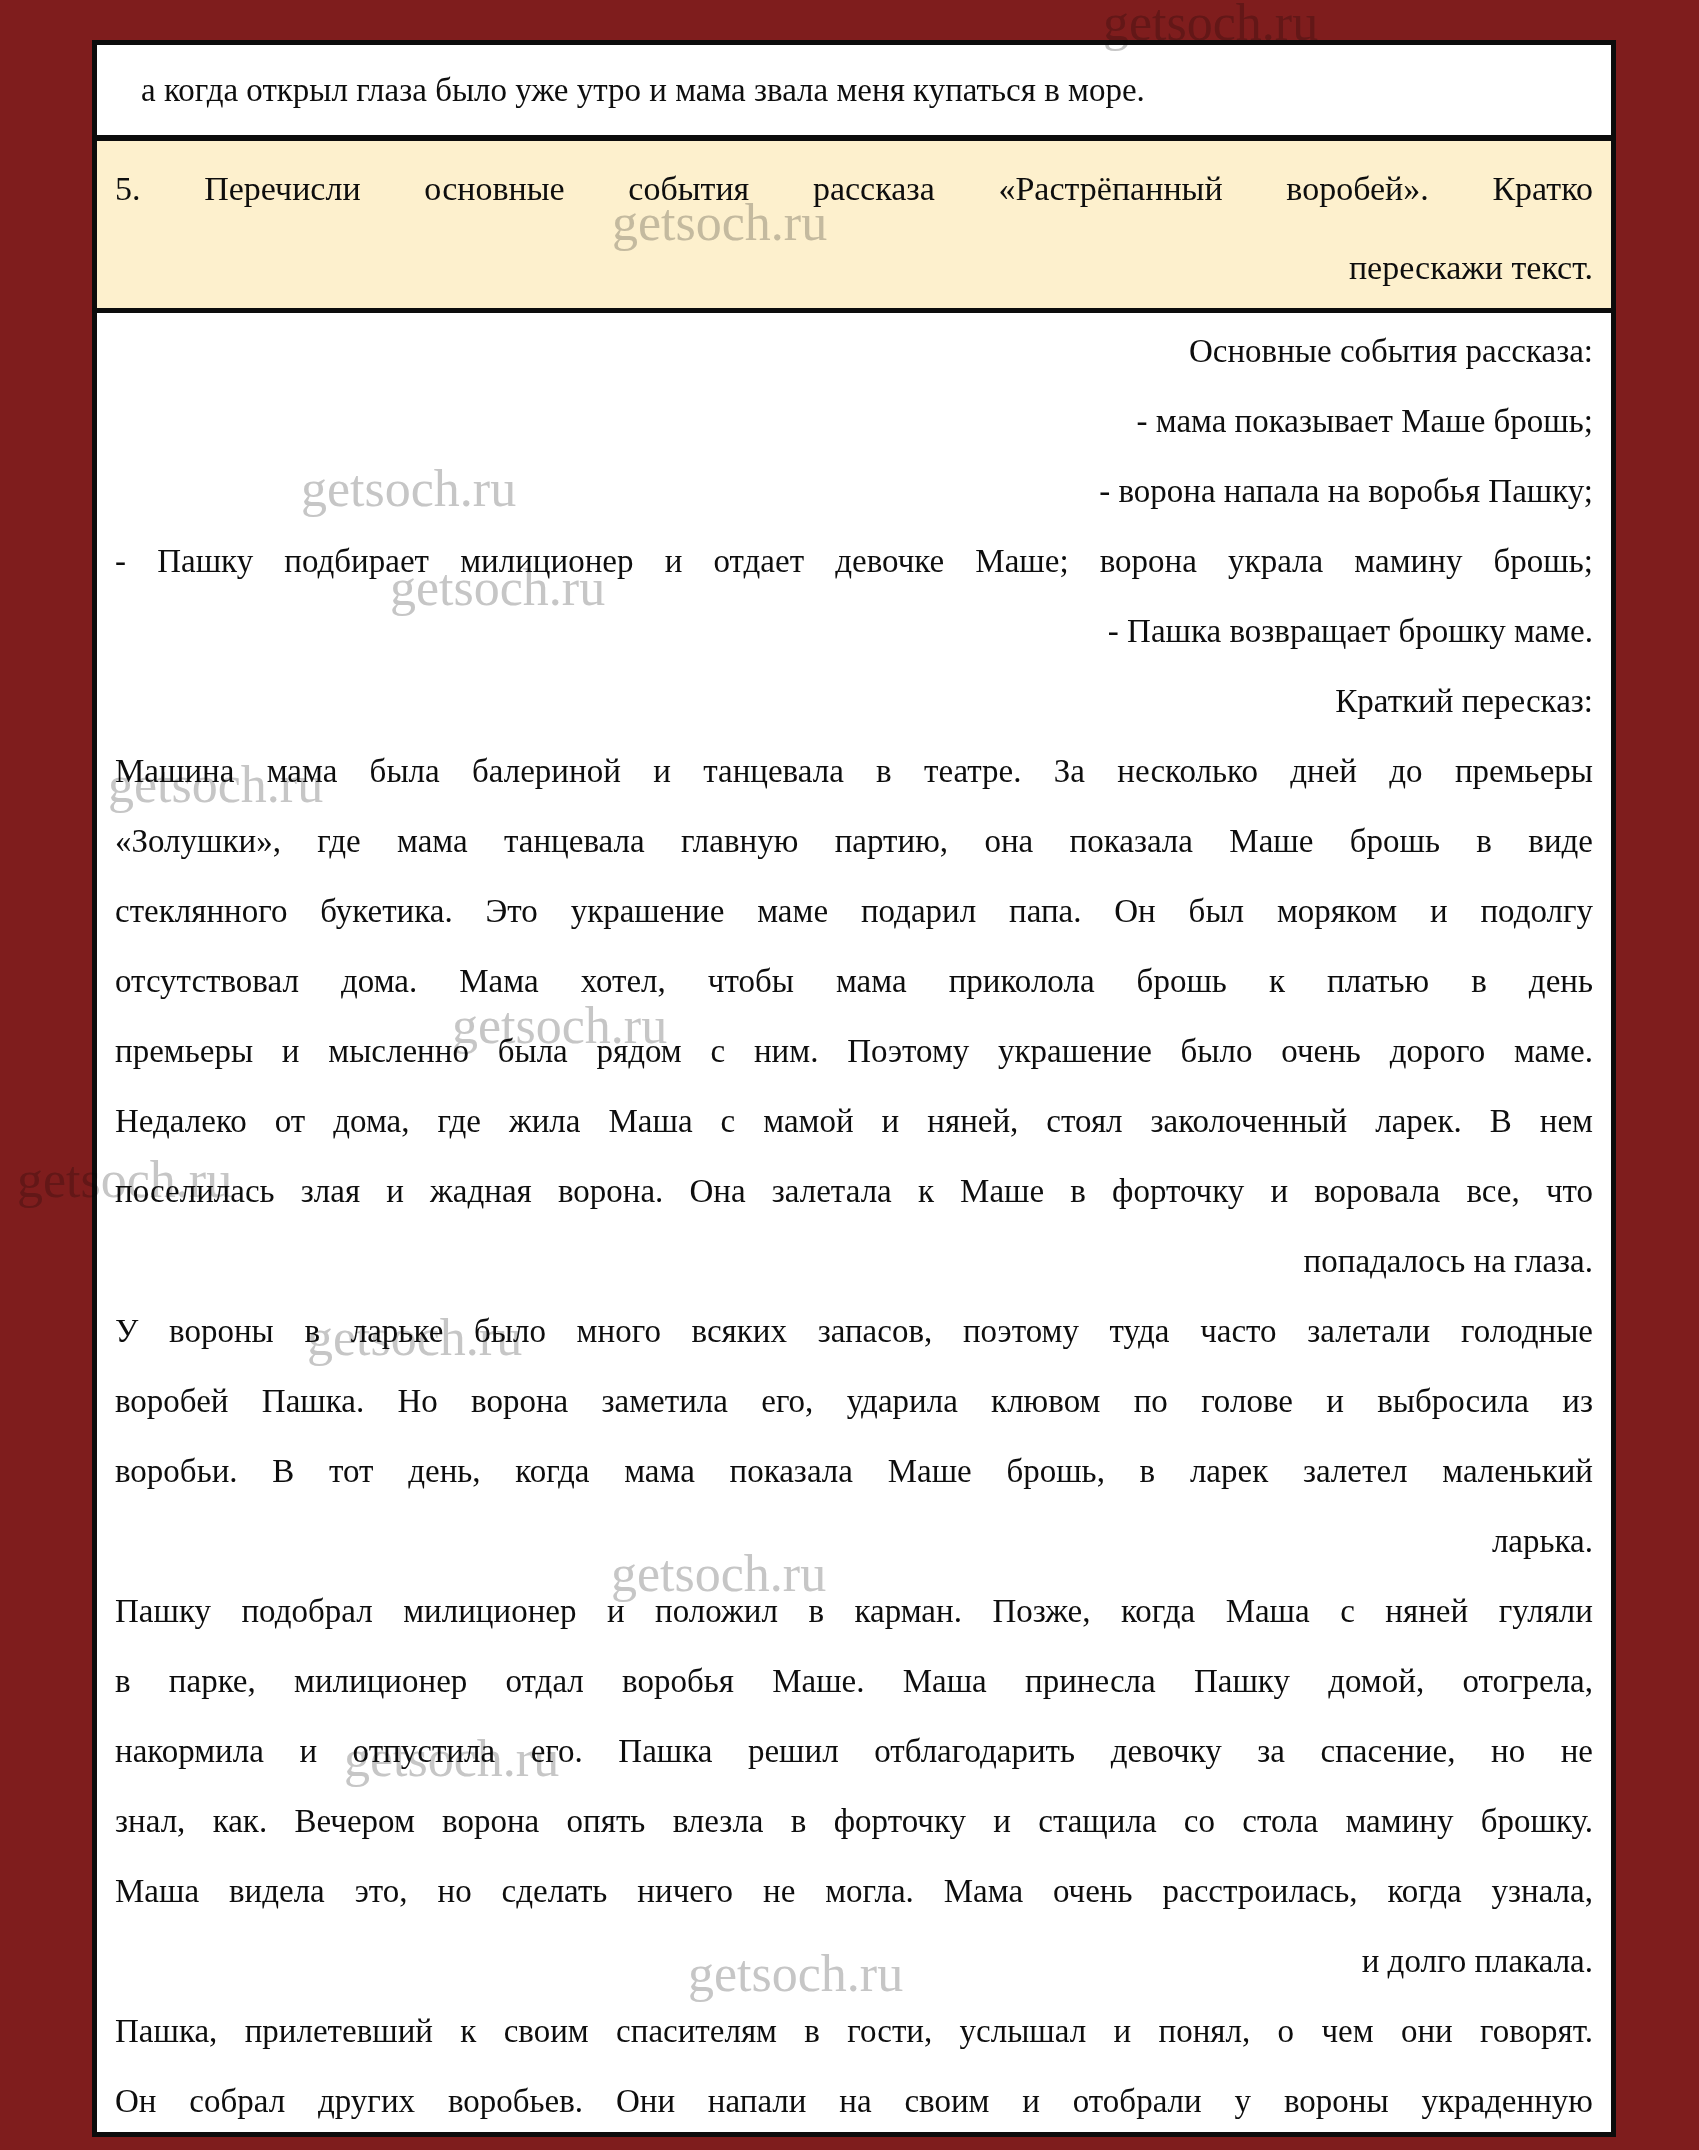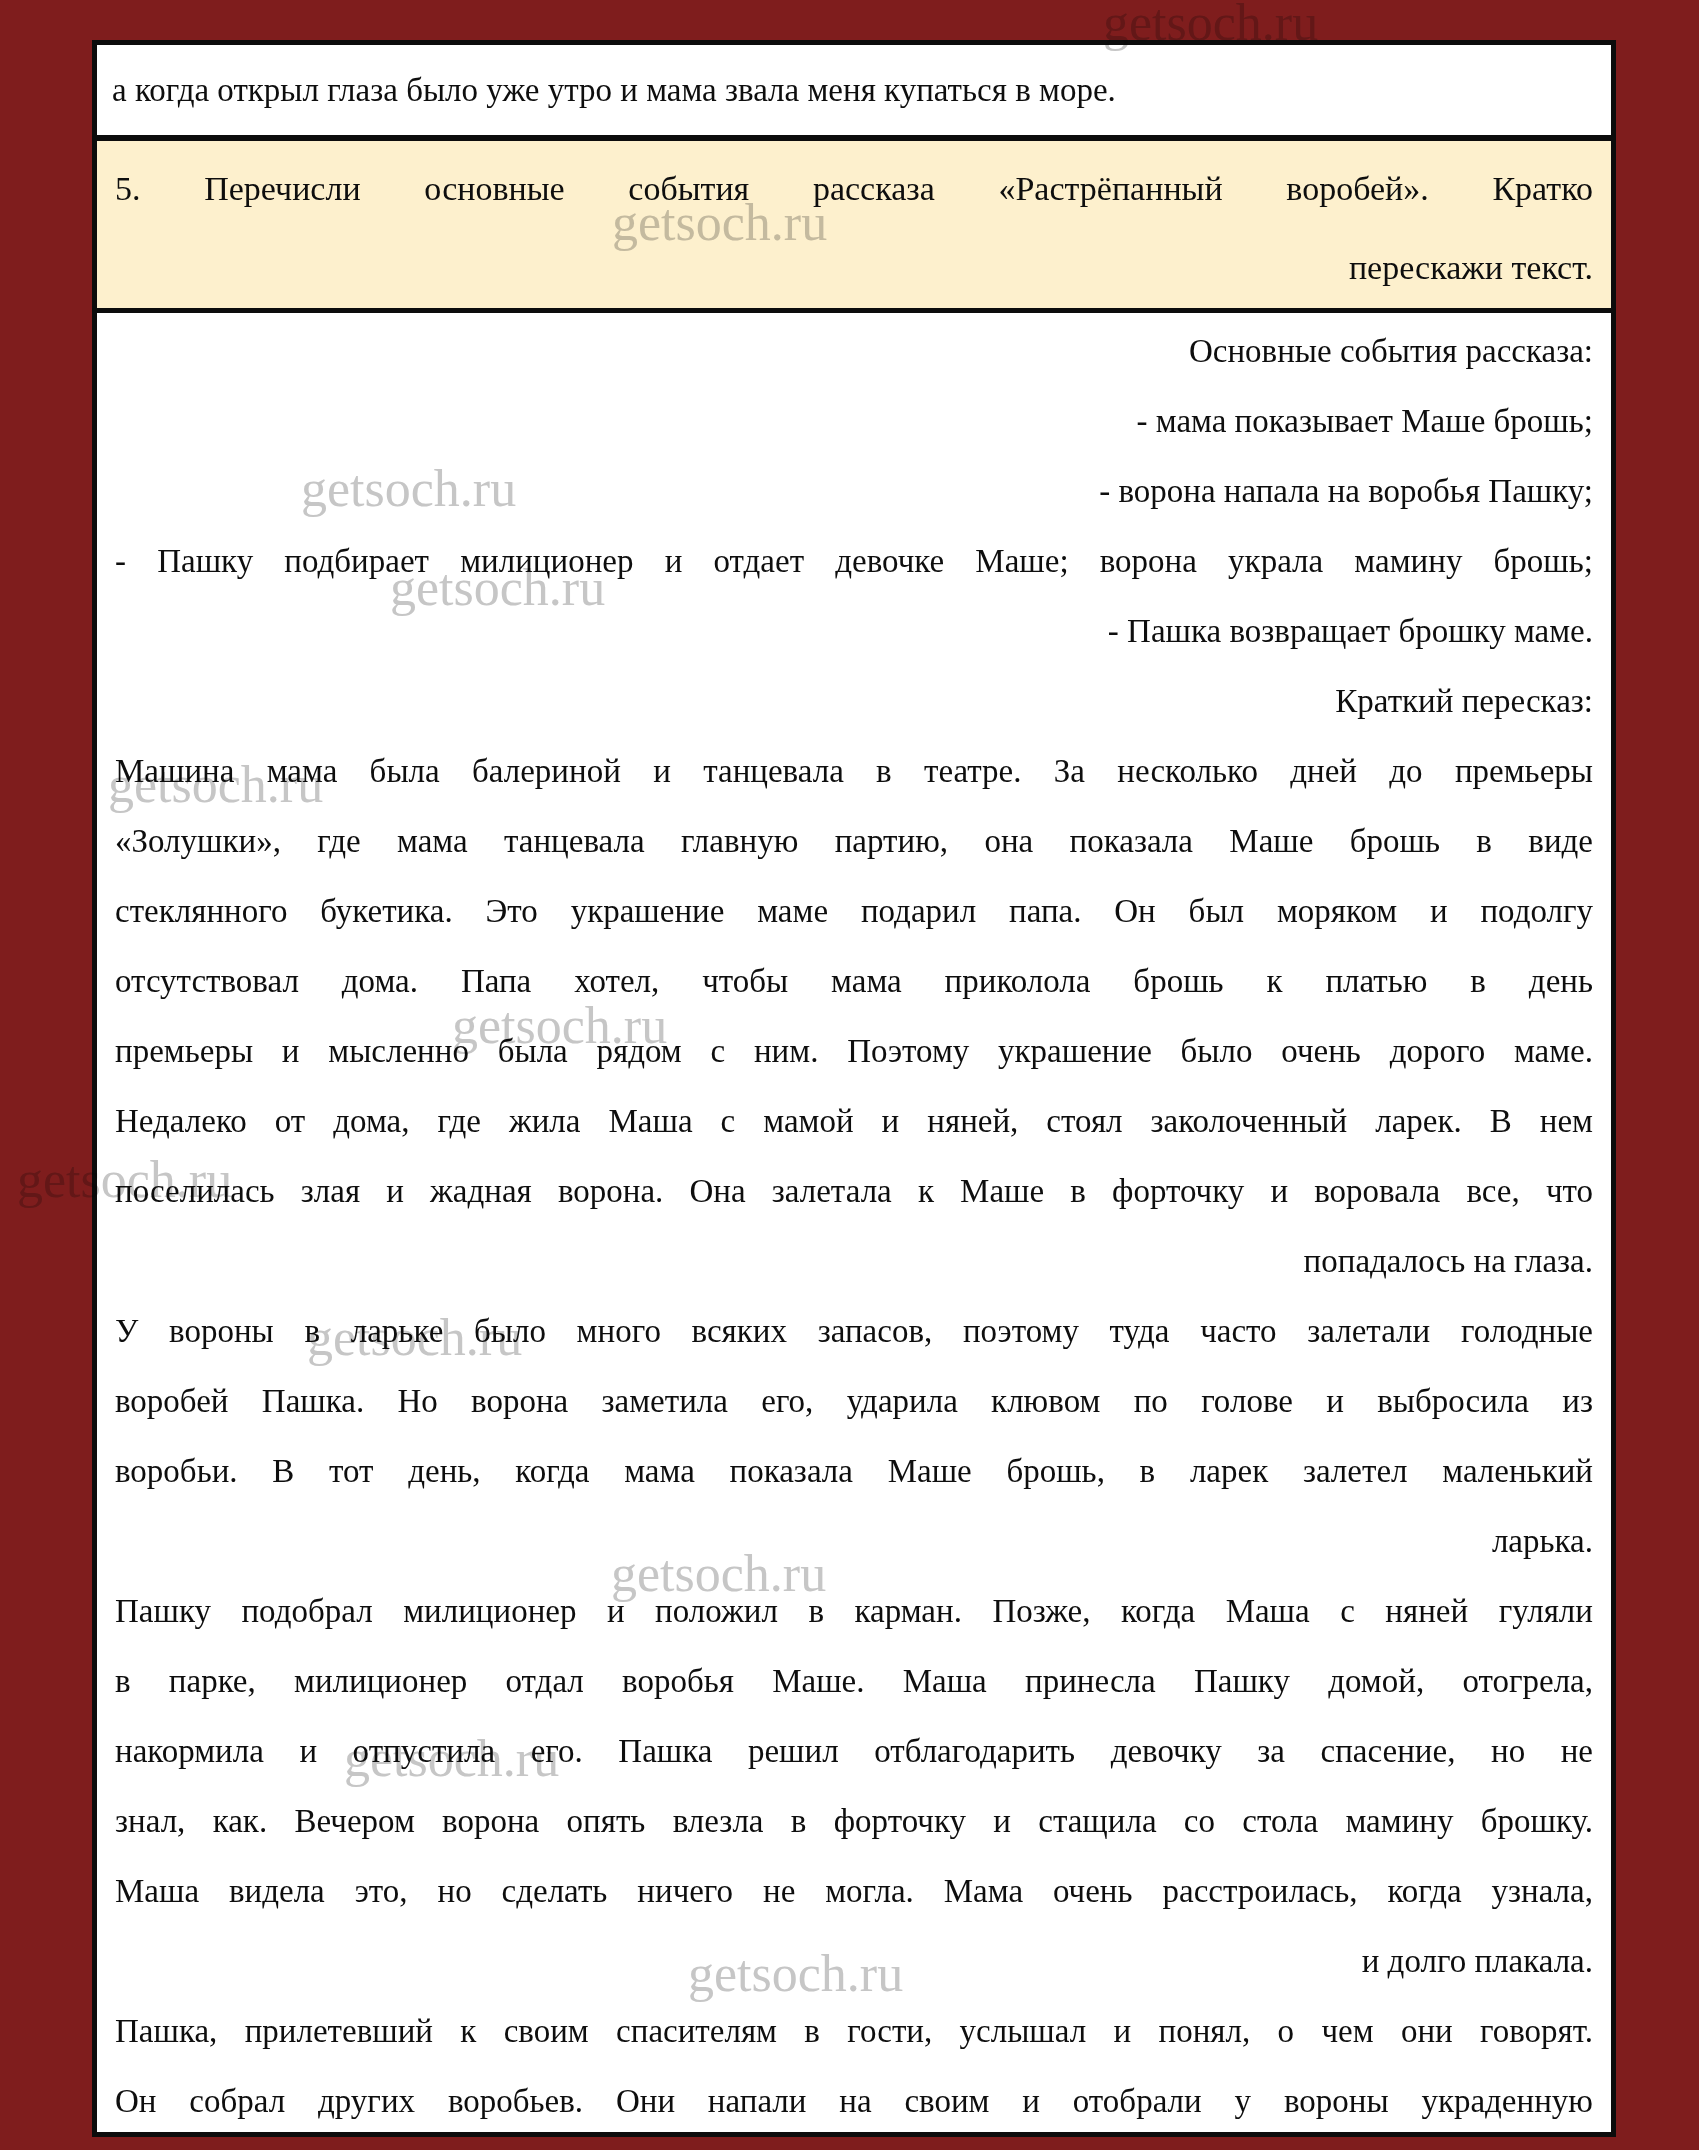--- a/index.html
+++ b/index.html
@@ -23,20 +23,21 @@
     background: #ffffff;
   }
   .divider { height: 5.5px; background: #0c0c0c; }
   #intro-box {
     height: 90px;
     display: flex;
     align-items: center;
     padding-left: 15px;
     font-size: 33px;
     background: #ffffff;
+    margin-left: 29px;
   }
   #question-box {
     height: 167px;
     box-sizing: border-box;
     background: #fdf0cd;
     padding: 8.2px 18px 0 18px;
     font-weight: normal;
     font-size: 34px;
     line-height: 79px;
   }
@@ -96,21 +97,21 @@
     <div id="answer-box">
       <div class="line-plain">Основные события рассказа:</div>
       <div class="line-plain">- мама показывает Маше брошь;</div>
       <div class="line-plain">- ворона напала на воробья Пашку;</div>
       <div class="line-just">- Пашку подбирает милиционер и отдает девочке Маше; ворона украла мамину брошь;</div>
       <div class="line-plain">- Пашка возвращает брошку маме.</div>
       <div class="line-plain">Краткий пересказ:</div>
       <div class="line-just">Машина мама была балериной и танцевала в театре. За несколько дней до премьеры</div>
       <div class="line-just">«Золушки», где мама танцевала главную партию, она показала Маше брошь в виде</div>
       <div class="line-just">стеклянного букетика. Это украшение маме подарил папа. Он был моряком и подолгу</div>
-      <div class="line-just">отсутствовал дома. Папа хотел, чтобы мама приколола брошь к платью в день</div>
+      <div class="line-just">отсутствовал дома. Мама хотел, чтобы мама приколола брошь к платью в день</div>
       <div class="line-just">премьеры и мысленно была рядом с ним. Поэтому украшение было очень дорого маме.</div>
       <div class="line-just">Недалеко от дома, где жила Маша с мамой и няней, стоял заколоченный ларек. В нем</div>
       <div class="line-just">поселилась злая и жадная ворона. Она залетала к Маше в форточку и воровала все, что</div>
       <div class="line-plain">попадалось на глаза.</div>
       <div class="line-just">У вороны в ларьке было много всяких запасов, поэтому туда часто залетали голодные</div>
       <div class="line-just">воробей Пашка. Но ворона заметила его, ударила клювом по голове и выбросила из</div>
       <div class="line-just">воробьи. В тот день, когда мама показала Маше брошь, в ларек залетел маленький</div>
       <div class="line-plain">ларька.</div>
       <div class="line-just">Пашку подобрал милиционер и положил в карман. Позже, когда Маша с няней гуляли</div>
       <div class="line-just">в парке, милиционер отдал воробья Маше. Маша принесла Пашку домой, отогрела,</div>

